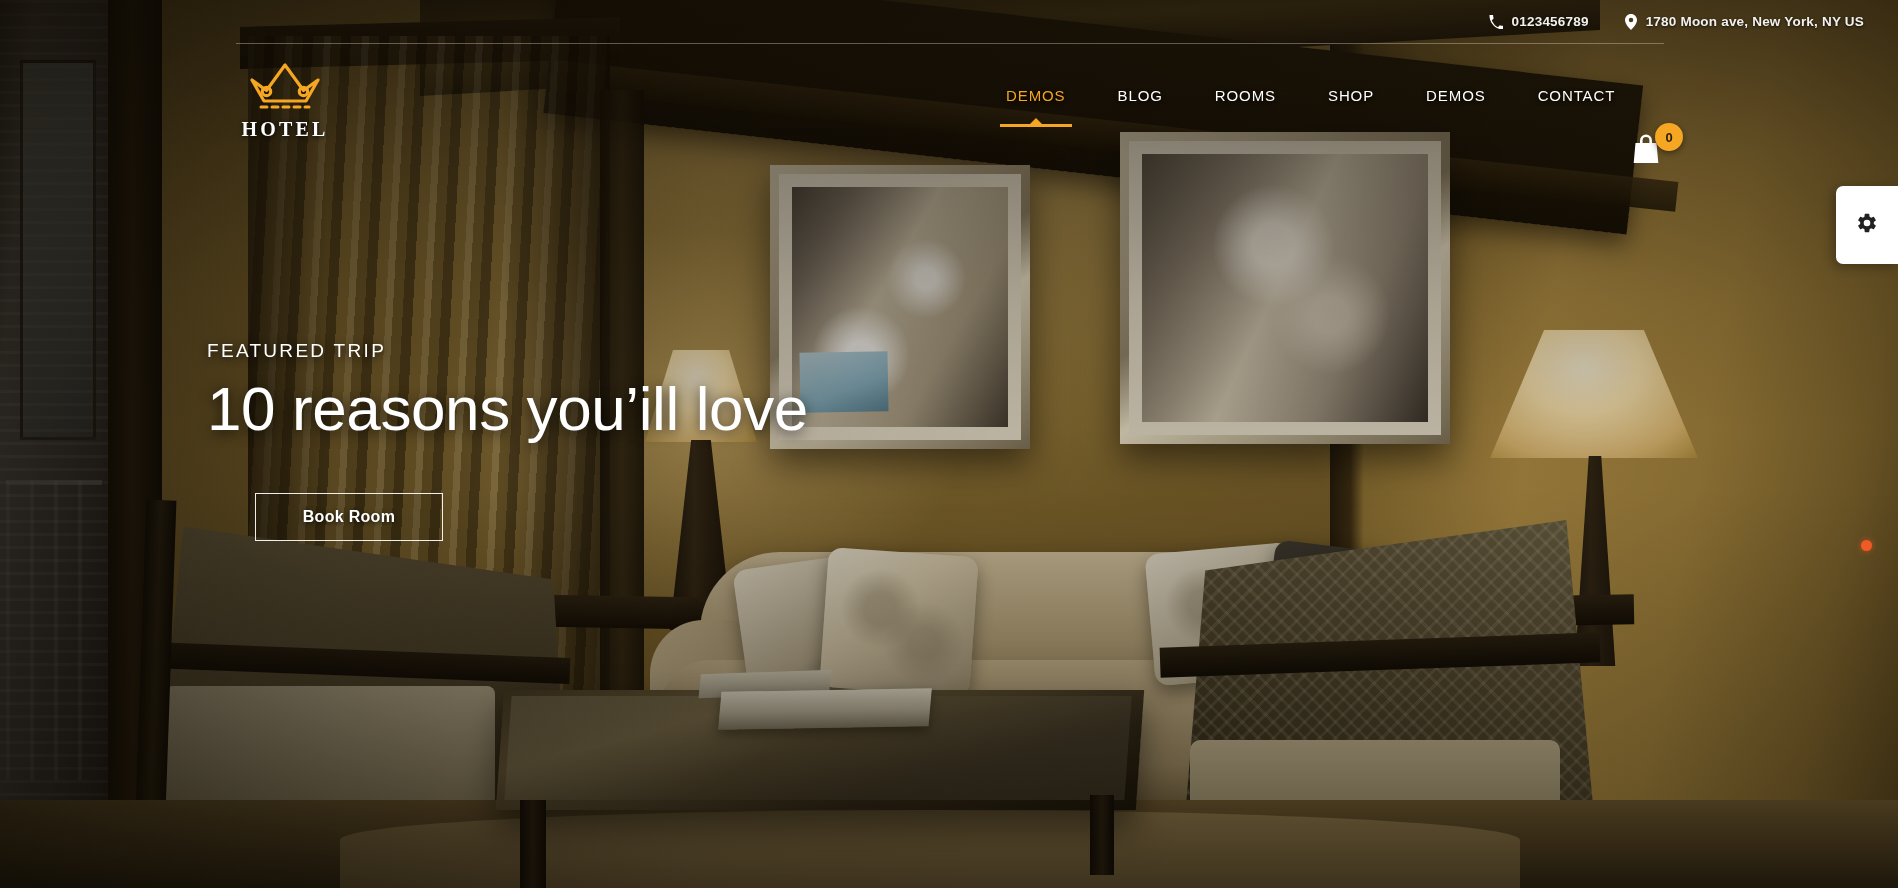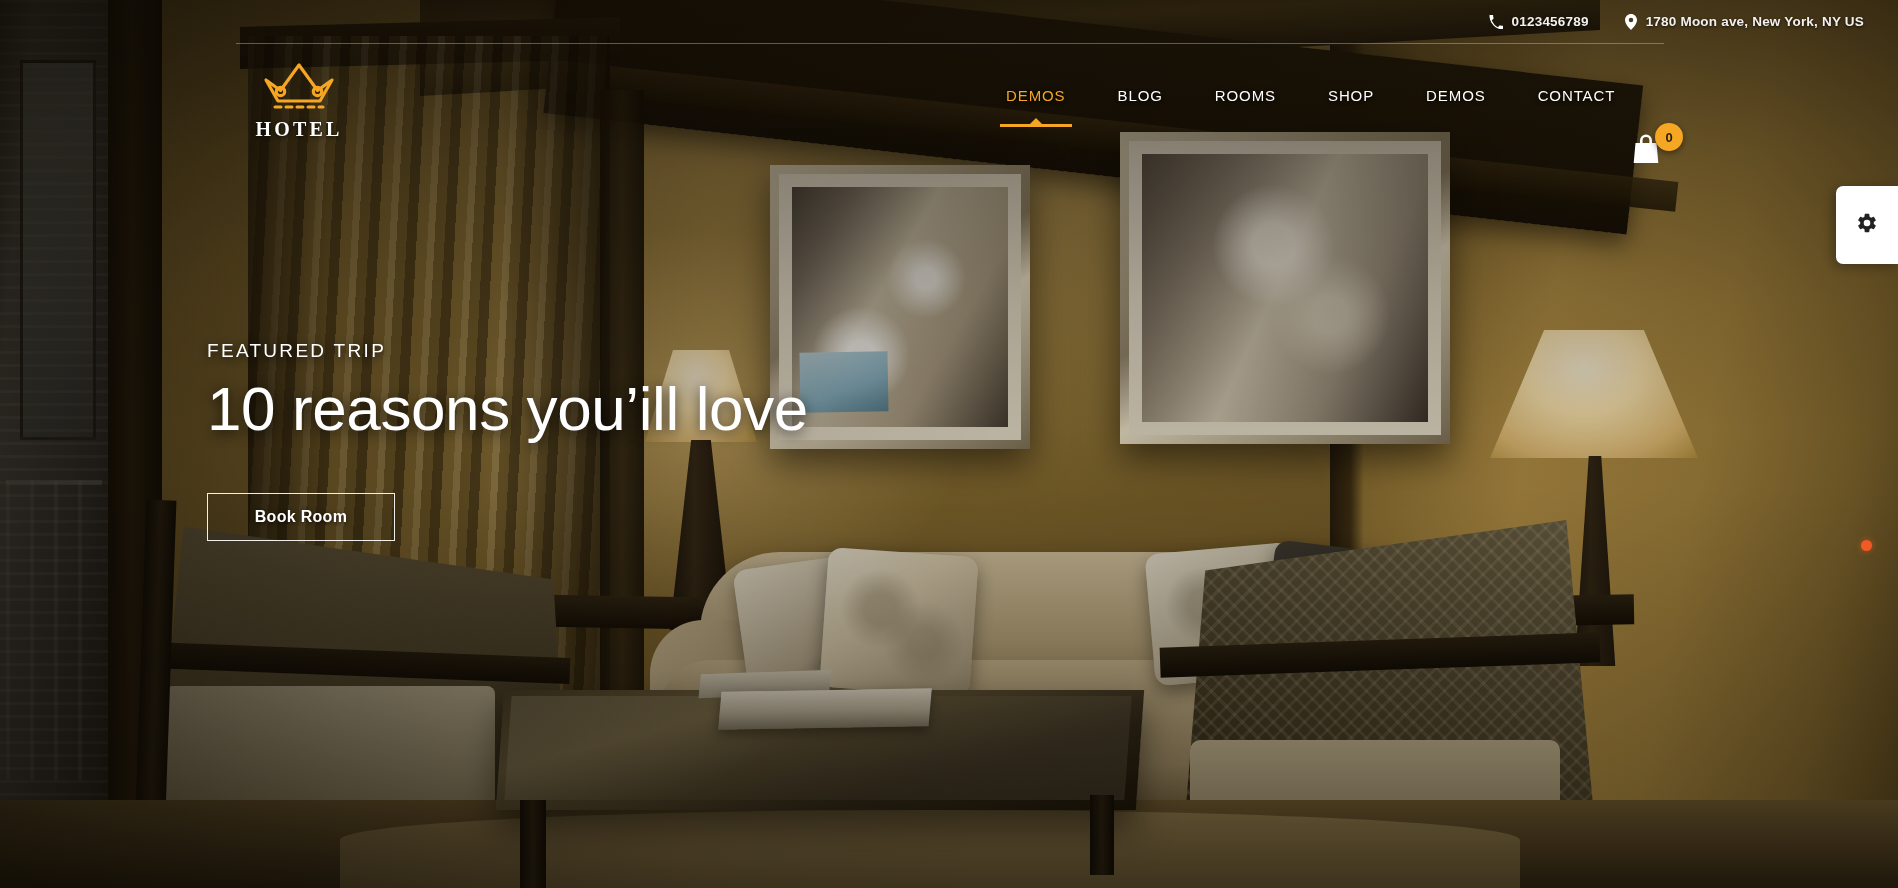--- a/index.html
+++ b/index.html
@@ -204,21 +204,21 @@
   .tb-item { display:flex; align-items:center; gap:9px; margin-left:36px;
              color:#f2f1ee; font-size:13.5px; font-weight:bold; letter-spacing:.2px;
              text-shadow:0 1px 3px rgba(0,0,0,.8); }
   .tb-item svg { display:block; }
   .topdivider { position:absolute; left:236px; top:43px; width:1428px; height:1px;
                 background:rgba(222,214,196,.38); z-index:40; }
 
   
   .header { position:absolute; left:0; top:43px; width:1898px; height:118px; z-index:45;
             display:flex; align-items:center; }
-  .logo { position:absolute; left:237px; top:18px; width:96px; text-align:center;margin-left:14px; }
+  .logo { position:absolute; left:237px; top:18px; width:96px; text-align:center; }
   .logo svg { display:block; margin:0 auto; }
   .logo-word { margin-top:5px; color:#fff; font-family:"Liberation Serif", serif;
                font-size:20px; font-weight:bold; letter-spacing:3.2px;
                text-shadow:0 1px 4px rgba(0,0,0,.85); }
 
   .nav { position:absolute; left:980px; top:44px; display:flex; align-items:center; gap:0; }
   .nav a { position:relative; display:block; padding:0 26px; text-decoration:none;
            color:#ffffff; font-size:15px; font-weight:normal; letter-spacing:.9px;
            text-shadow:0 1px 4px rgba(0,0,0,.8); }
   .nav a.active { color:#f5a623; }
@@ -239,21 +239,21 @@
   .hero { position:absolute; left:207px; top:340px; z-index:35; }
   .eyebrow { color:#ffffff; font-size:19px; font-weight:400; letter-spacing:2.3px;
              text-transform:uppercase; text-shadow:0 2px 8px rgba(0,0,0,.85); }
   .headline { margin-top:12px; color:#ffffff; font-size:62px; font-weight:400;
               line-height:1.12; letter-spacing:-.4px; text-shadow:0 3px 14px rgba(0,0,0,.75);
               max-width:860px; }
   .btn-book { margin-top:50px; display:inline-flex; align-items:center; justify-content:center;
               width:188px; height:48px; border:1.5px solid rgba(255,255,255,.92);
               color:#ffffff; font-size:16px; font-weight:bold; letter-spacing:.3px;
               background:rgba(0,0,0,.08); cursor:pointer;
-              text-shadow:0 1px 5px rgba(0,0,0,.75); }
+              text-shadow:0 1px 5px rgba(0,0,0,.75);margin-left:48px; }
 
   
   .settings-panel { position:absolute; right:0; top:186px; width:62px; height:78px;
         background:#ffffff; border-radius:7px 0 0 7px; z-index:50;
         display:flex; align-items:center; justify-content:center;
         box-shadow:-3px 3px 12px rgba(0,0,0,.3); cursor:pointer; }
   .slider-dots { position:absolute; right:26px; top:540px; z-index:45; }
   .dot { width:11px; height:11px; border-radius:50%; background:#f15a24;
          box-shadow:0 0 6px rgba(241,90,36,.6); }
 </style>

